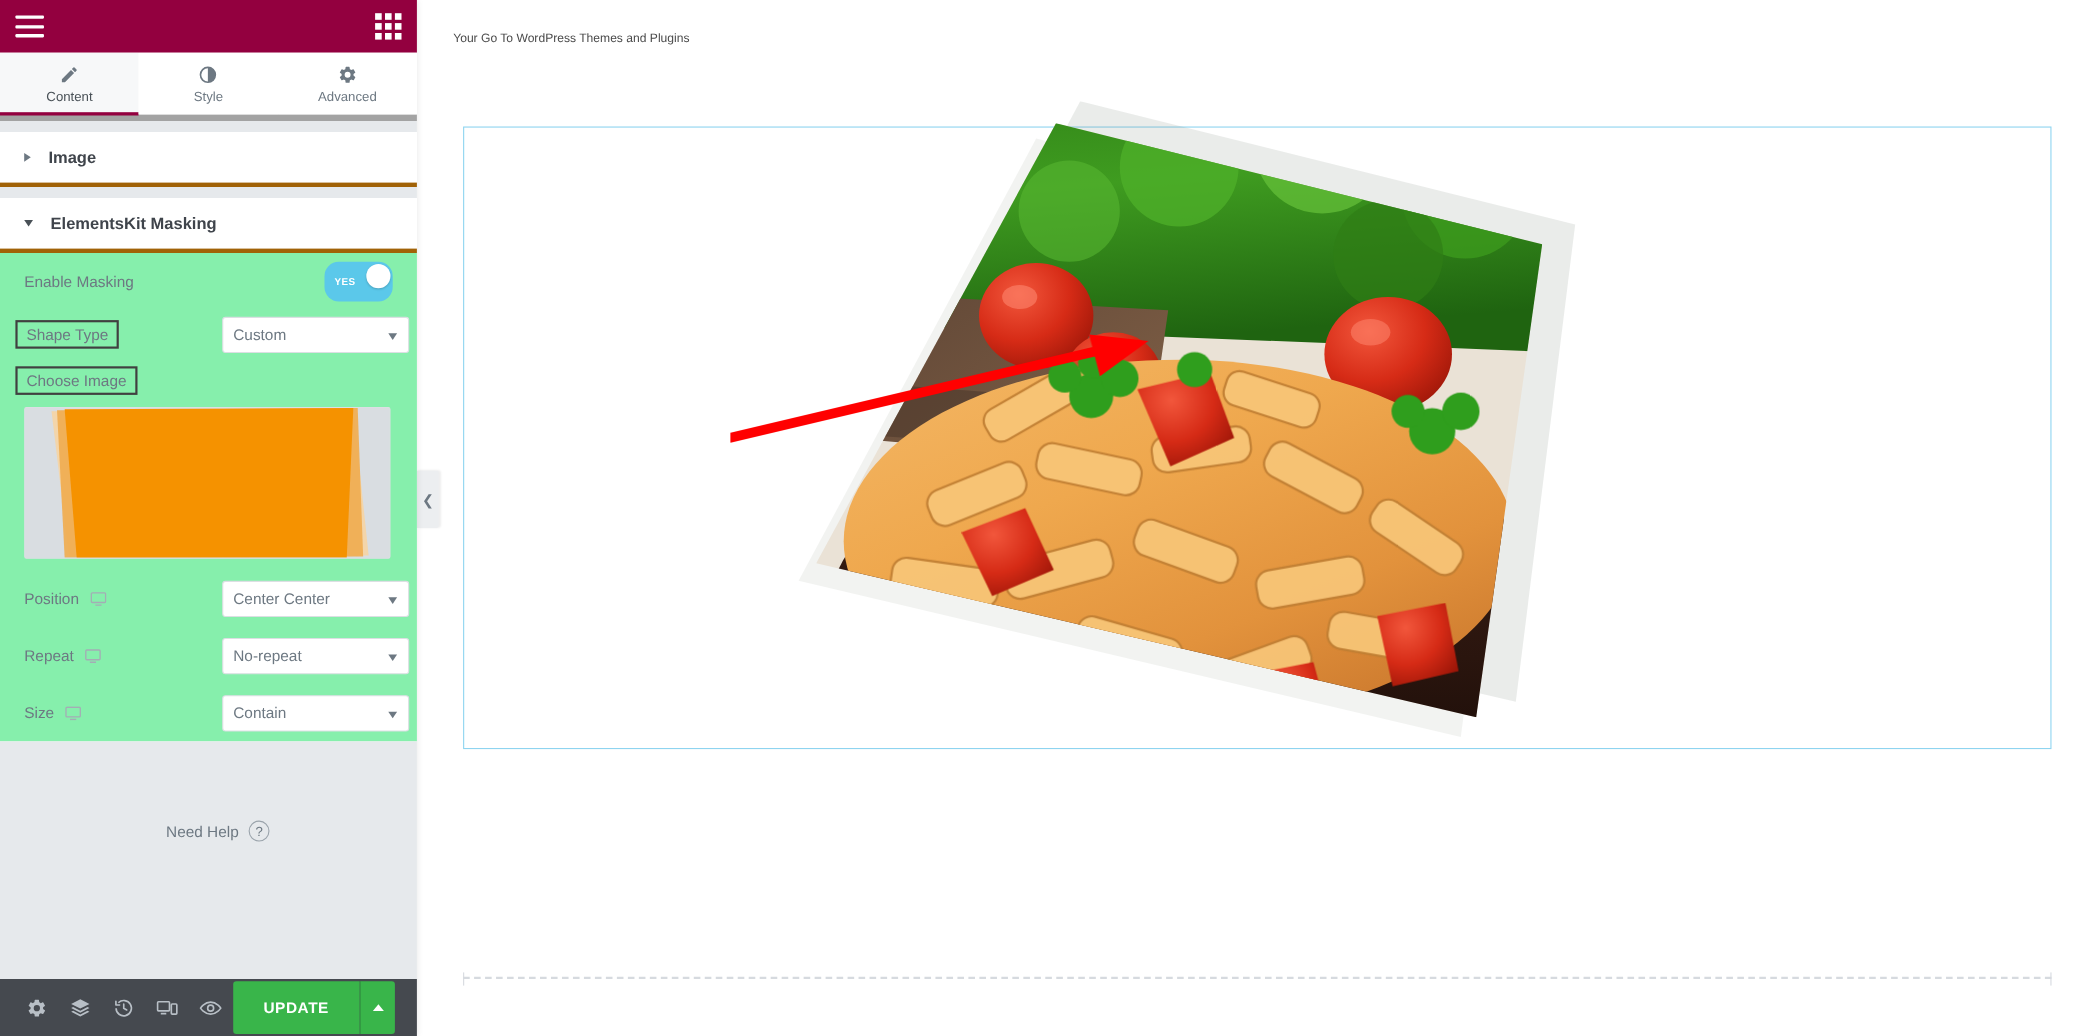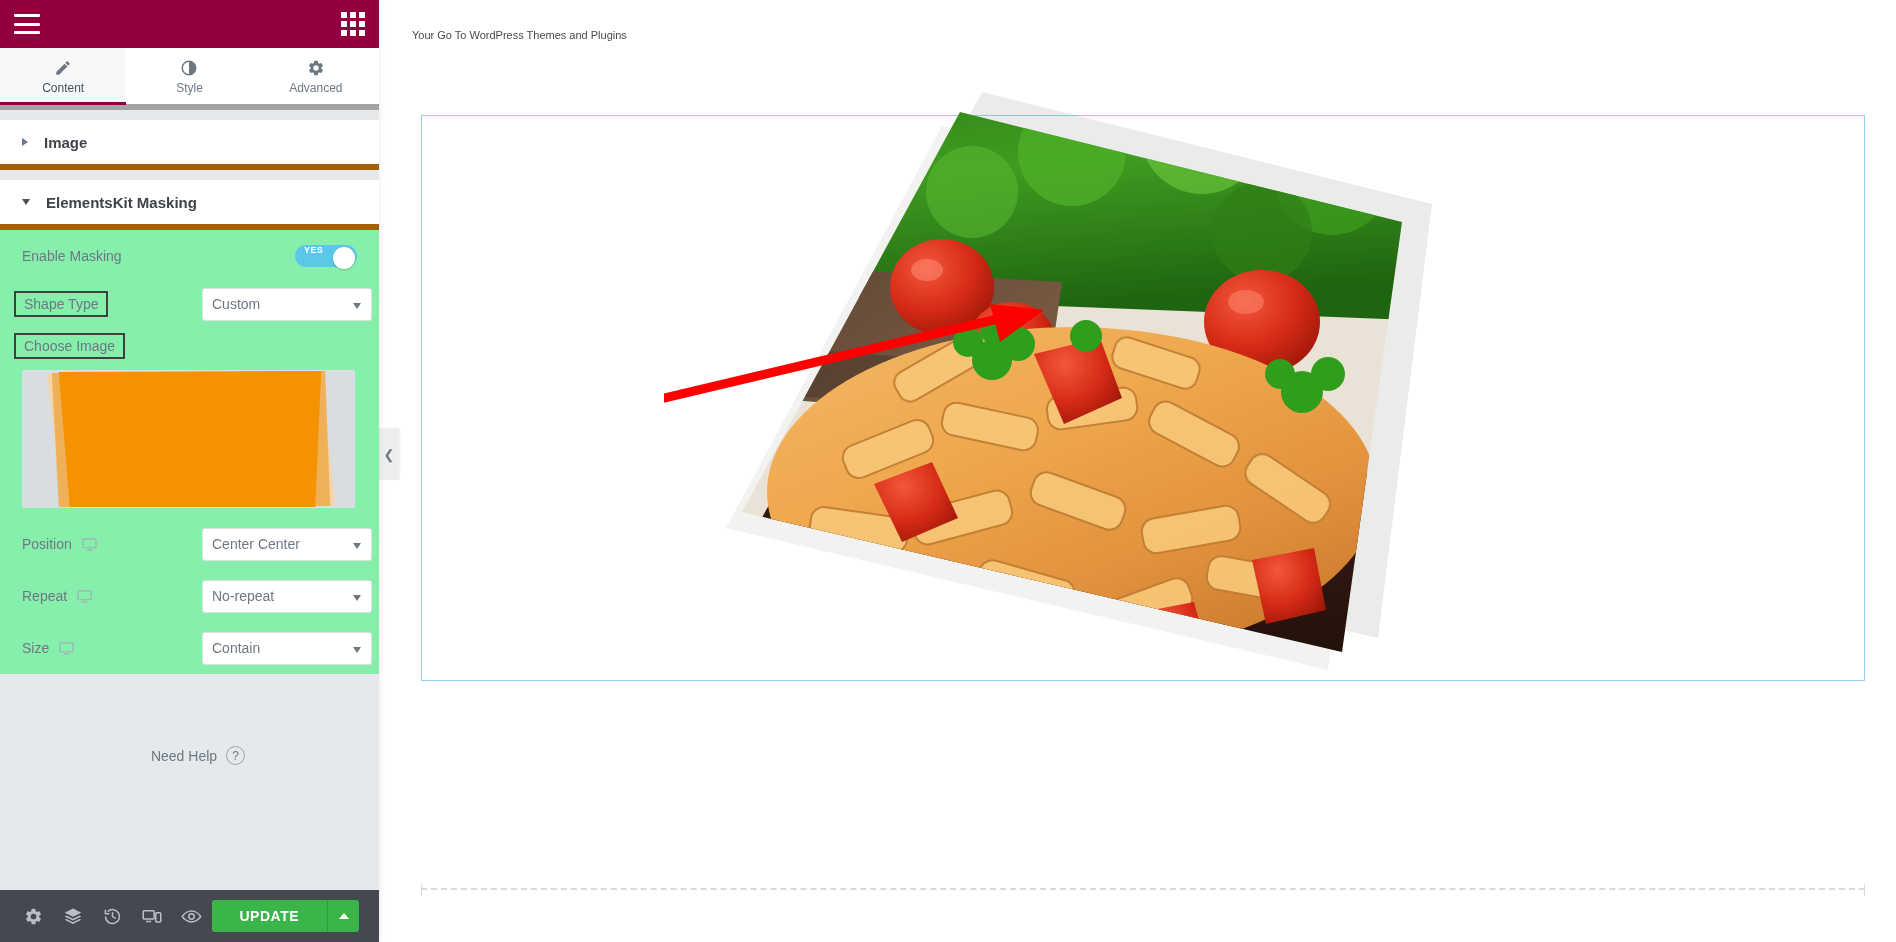--- a/index.html
+++ b/index.html
@@ -43,42 +43,42 @@
   .tab.active::after { content: ""; position: absolute; left: 0; right: 0; bottom: -1px;
     height: 3px; background: #93003f; }
   .tab .ti { width: 18px; height: 18px; display: block; }
   .tab .tlabel { line-height: 1; }
 
   .sec-gap { height: 10px; background: #e6e9ec; flex: 0 0 10px; }
 
   .accordion {
     height: 50px; flex: 0 0 50px; display: flex; align-items: center;
     padding: 0 22px; gap: 16px; cursor: pointer; background: #fff;
-    border-bottom: 6px solid #a16207;
+    border-bottom: 4px solid #a16207;
   }
   .accordion .caret { width: 0; height: 0; }
   .caret-right { border-left: 6px solid #6d7882; border-top: 4.5px solid transparent;
     border-bottom: 4.5px solid transparent; }
   .caret-down { border-top: 6px solid #495157; border-left: 4.5px solid transparent;
     border-right: 4.5px solid transparent; }
   .accordion .atitle { font-size: 15px; font-weight: bold; color: #3f444b; }
 
   .controls { padding: 0 22px; background: #86efac; flex: 0 0 auto; }
   .row { display: flex; align-items: center; min-height: 52px; }
   .row .lbl { font-size: 14px; color: #6d7882; flex: 0 0 180px;
     display: flex; align-items: center; gap: 10px; }
   .row .ctrl { flex: 1; display: flex; justify-content: flex-end; }
 
   .lbl-boxed { border: 2px solid #404040; padding: 3px 8px; margin-left: -8px;
     display: inline-block; }
 
   .monitor-ico { width: 15px; height: 13px; display: inline-block; position: relative; }
 
-  .toggle { width: 62px; height: 22px; border-radius: 13px; background: #5bc8ea;
-    position: relative; cursor: pointer; display: flex; }
+  .toggle { width: 62px; height: 36px; border-radius: 13px; background: #5bc8ea;
+    position: relative; cursor: pointer; display: flex; align-items: center; }
   .toggle .yes { font-size: 9px; color: #ffffff; font-weight: bold;
     letter-spacing: .4px; margin-left: 9px; }
   .toggle .knob { position: absolute; right: 2px; top: 2px; width: 22px; height: 22px;
     border-radius: 50%; background: #ffffff; box-shadow: 0 1px 2px rgba(0,0,0,.2); }
 
   select.sel {
     width: 170px; height: 33px; border: 1px solid #dcdfe3; border-radius: 3px;
     background: #fff; color: #6d7882; font-size: 14px;
     font-family: "Liberation Sans", sans-serif;
     padding: 0 26px 0 9px; appearance: none; -webkit-appearance: none; cursor: pointer;
@@ -101,21 +101,21 @@
     justify-content: center; gap: 9px; }
   .need-help .q { width: 19px; height: 19px; border: 1.5px solid #9aa3ab;
     border-radius: 50%; display: inline-flex; align-items: center;
     justify-content: center; font-size: 12px; color: #6d7882; cursor: pointer; }
 
   .panel-footer { height: 52px; flex: 0 0 52px; background: #45494f;
     display: flex; align-items: center; padding: 0 0 0 14px; gap: 0; }
   .fbtn { width: 48px; height: 52px; display: flex; align-items: center;
     justify-content: center; cursor: pointer; }
   .fbtn svg { display: block; }
-  .update-group { margin-left: auto; display: flex; height: 32px; margin-right: 20px; }
+  .update-group { margin-left: auto; display: flex; height: 48px; margin-right: 20px; }
   .update-btn { background: #39b54a; color: #fff; font-size: 14px; font-weight: bold;
     letter-spacing: .5px; border: none; padding: 0 28px; cursor: pointer;
     border-radius: 3px 0 0 3px; font-family: "Liberation Sans", sans-serif; }
   .update-caret { background: #39b54a; width: 32px; border-left: 1px solid #2e9c3e;
     border-radius: 0 3px 3px 0; display: flex; align-items: center;
     justify-content: center; cursor: pointer; }
   .update-caret i { width: 0; height: 0; border-bottom: 6px solid #fff;
     border-left: 5px solid transparent; border-right: 5px solid transparent; display:block;}
 
   

